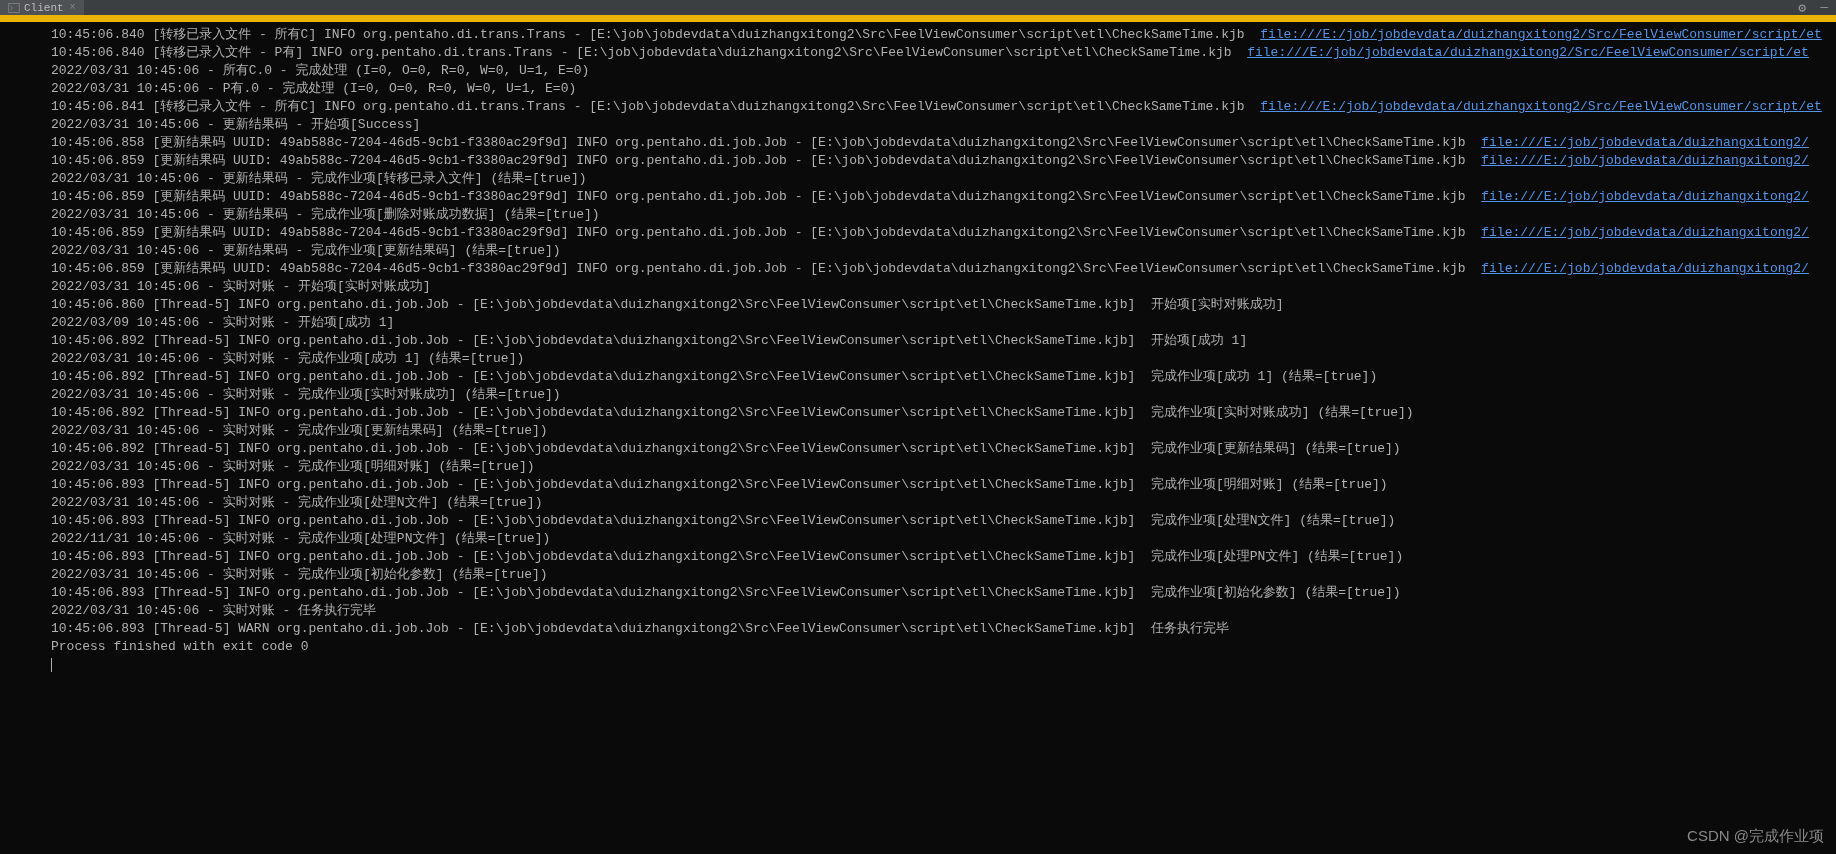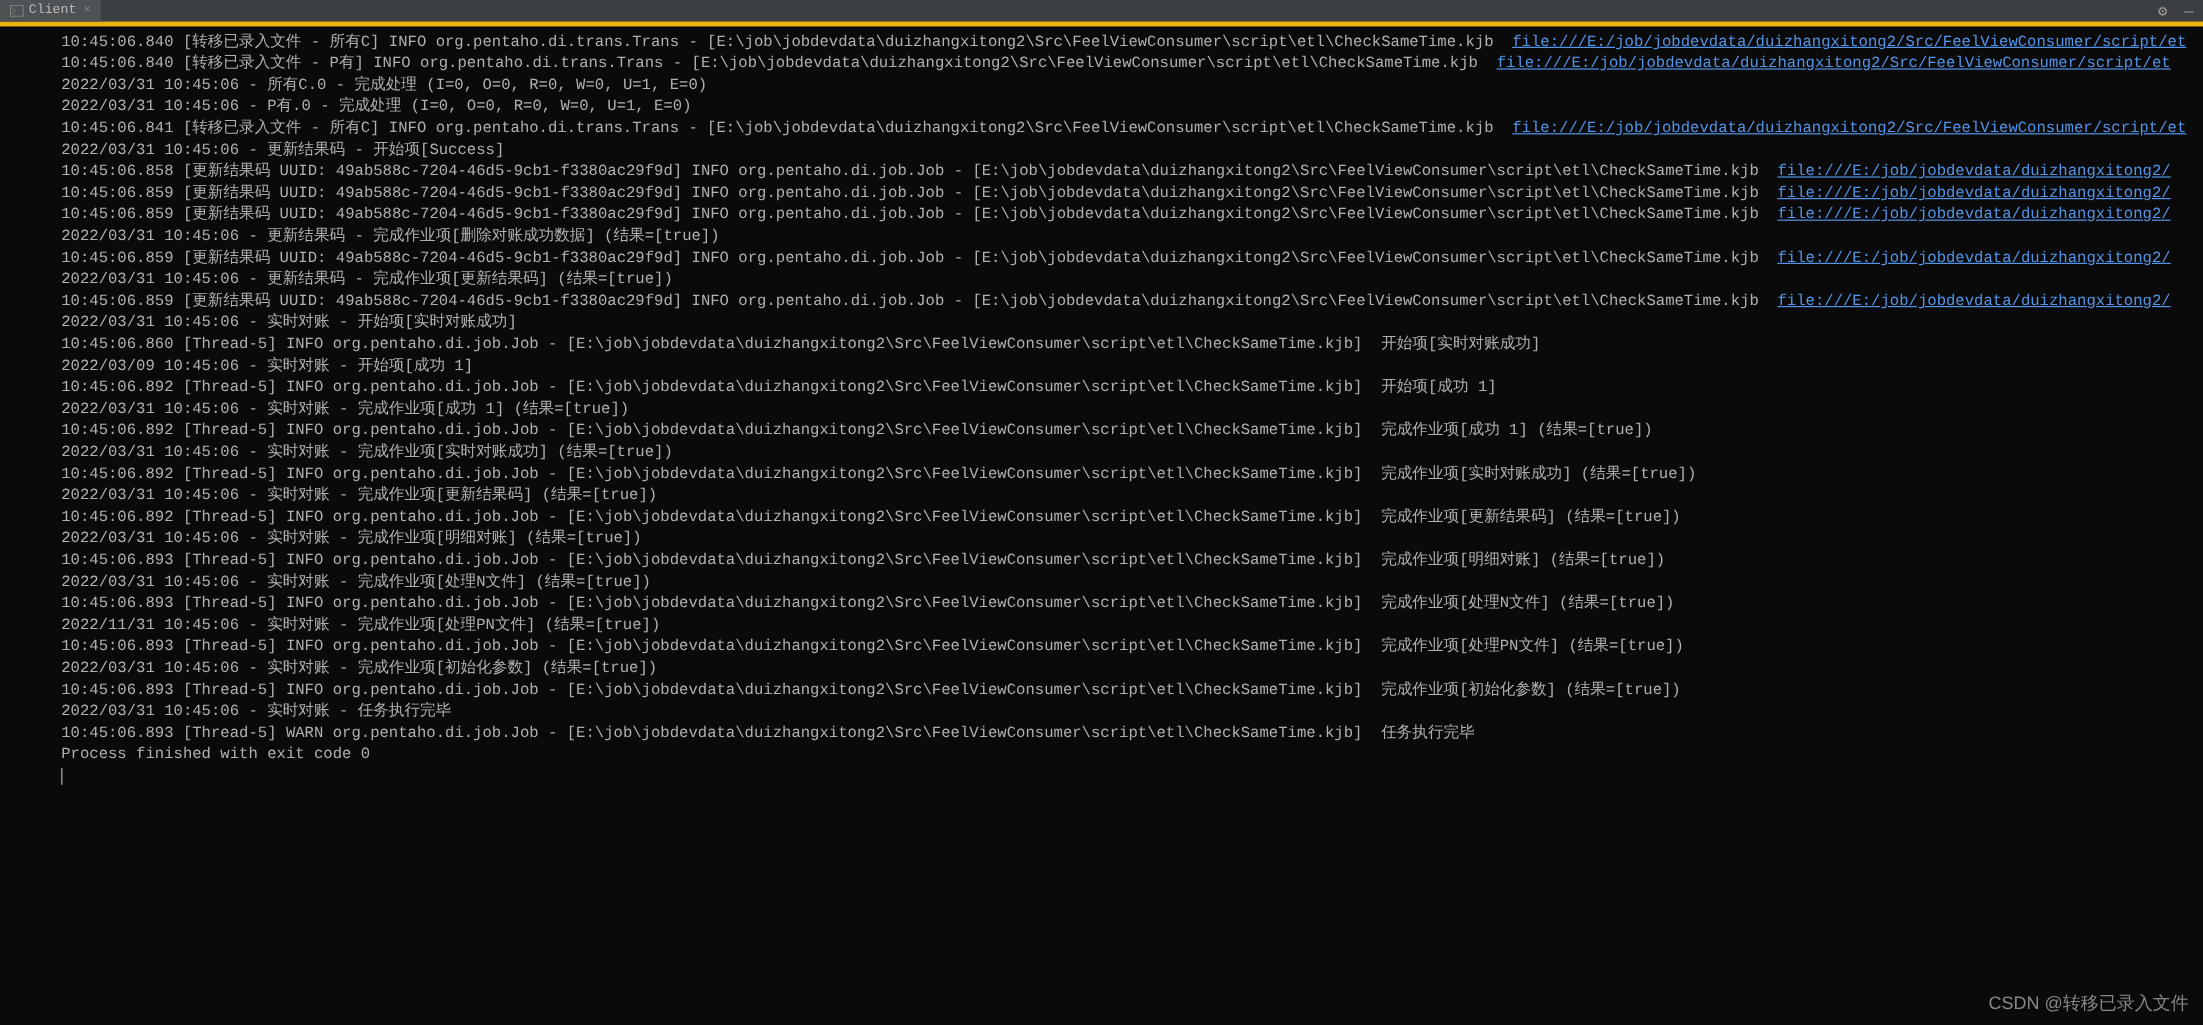--- a/index.html
+++ b/index.html
@@ -16,21 +16,21 @@
       height: 854px;
       overflow: hidden;
       position: relative;
     }
     .titlebar {
       height: 22px;
       background: #3c3f41;
       display: flex;
       align-items: center;
       justify-content: space-between;
-      border-bottom: 4px solid #eab308;
+      border-bottom: 7px solid #eab308;
     }
     .tab {
       background: #4e5254;
       padding: 2px 8px;
       font-size: 11px;
       color: #bbbbbb;
       display: flex;
       align-items: center;
       gap: 4px;
       height: 100%;
@@ -108,20 +108,21 @@
 
 <div class="console" id="console">
     <div class="console-line"><span>10:45:06.840 [转移已录入文件 - 所有C] INFO org.pentaho.di.trans.Trans - [E:\job\jobdevdata\duizhangxitong2\Src\FeelViewConsumer\script\etl\CheckSameTime.kjb  </span><span class="link">file:///E:/job/jobdevdata/duizhangxitong2/Src/FeelViewConsumer/script/et</span></div>
     <div class="console-line"><span>10:45:06.840 [转移已录入文件 - P有] INFO org.pentaho.di.trans.Trans - [E:\job\jobdevdata\duizhangxitong2\Src\FeelViewConsumer\script\etl\CheckSameTime.kjb  </span><span class="link">file:///E:/job/jobdevdata/duizhangxitong2/Src/FeelViewConsumer/script/et</span></div>
     <div class="console-line"><span>2022/03/31 10:45:06 - 所有C.0 - 完成处理 (I=0, O=0, R=0, W=0, U=1, E=0)</span></div>
     <div class="console-line"><span>2022/03/31 10:45:06 - P有.0 - 完成处理 (I=0, O=0, R=0, W=0, U=1, E=0)</span></div>
     <div class="console-line"><span>10:45:06.841 [转移已录入文件 - 所有C] INFO org.pentaho.di.trans.Trans - [E:\job\jobdevdata\duizhangxitong2\Src\FeelViewConsumer\script\etl\CheckSameTime.kjb  </span><span class="link">file:///E:/job/jobdevdata/duizhangxitong2/Src/FeelViewConsumer/script/et</span></div>
     <div class="console-line"><span>2022/03/31 10:45:06 - 更新结果码 - 开始项[Success]</span></div>
     <div class="console-line"><span>10:45:06.858 [更新结果码 UUID: 49ab588c-7204-46d5-9cb1-f3380ac29f9d] INFO org.pentaho.di.job.Job - [E:\job\jobdevdata\duizhangxitong2\Src\FeelViewConsumer\script\etl\CheckSameTime.kjb  </span><span class="link">file:///E:/job/jobdevdata/duizhangxitong2/</span></div>
     <div class="console-line"><span>10:45:06.859 [更新结果码 UUID: 49ab588c-7204-46d5-9cb1-f3380ac29f9d] INFO org.pentaho.di.job.Job - [E:\job\jobdevdata\duizhangxitong2\Src\FeelViewConsumer\script\etl\CheckSameTime.kjb  </span><span class="link">file:///E:/job/jobdevdata/duizhangxitong2/</span></div>
+    <div class="console-line"><span>2022/03/31 10:45:06 - 更新结果码 - 完成作业项[转移已录入文件] (结果=[true])</span></div>
     <div class="console-line"><span>10:45:06.859 [更新结果码 UUID: 49ab588c-7204-46d5-9cb1-f3380ac29f9d] INFO org.pentaho.di.job.Job - [E:\job\jobdevdata\duizhangxitong2\Src\FeelViewConsumer\script\etl\CheckSameTime.kjb  </span><span class="link">file:///E:/job/jobdevdata/duizhangxitong2/</span></div>
     <div class="console-line"><span>2022/03/31 10:45:06 - 更新结果码 - 完成作业项[删除对账成功数据] (结果=[true])</span></div>
     <div class="console-line"><span>10:45:06.859 [更新结果码 UUID: 49ab588c-7204-46d5-9cb1-f3380ac29f9d] INFO org.pentaho.di.job.Job - [E:\job\jobdevdata\duizhangxitong2\Src\FeelViewConsumer\script\etl\CheckSameTime.kjb  </span><span class="link">file:///E:/job/jobdevdata/duizhangxitong2/</span></div>
     <div class="console-line"><span>2022/03/31 10:45:06 - 更新结果码 - 完成作业项[更新结果码] (结果=[true])</span></div>
     <div class="console-line"><span>10:45:06.859 [更新结果码 UUID: 49ab588c-7204-46d5-9cb1-f3380ac29f9d] INFO org.pentaho.di.job.Job - [E:\job\jobdevdata\duizhangxitong2\Src\FeelViewConsumer\script\etl\CheckSameTime.kjb  </span><span class="link">file:///E:/job/jobdevdata/duizhangxitong2/</span></div>
     <div class="console-line"><span>2022/03/31 10:45:06 - 实时对账 - 开始项[实时对账成功]</span></div>
     <div class="console-line"><span>10:45:06.860 [Thread-5] INFO org.pentaho.di.job.Job - [E:\job\jobdevdata\duizhangxitong2\Src\FeelViewConsumer\script\etl\CheckSameTime.kjb]  开始项[实时对账成功]</span></div>
     <div class="console-line"><span>2022/03/09 10:45:06 - 实时对账 - 开始项[成功 1]</span></div>
     <div class="console-line"><span>10:45:06.892 [Thread-5] INFO org.pentaho.di.job.Job - [E:\job\jobdevdata\duizhangxitong2\Src\FeelViewConsumer\script\etl\CheckSameTime.kjb]  开始项[成功 1]</span></div>
     <div class="console-line"><span>2022/03/31 10:45:06 - 实时对账 - 完成作业项[成功 1] (结果=[true])</span></div>
@@ -138,13 +139,13 @@
     <div class="console-line"><span>10:45:06.893 [Thread-5] INFO org.pentaho.di.job.Job - [E:\job\jobdevdata\duizhangxitong2\Src\FeelViewConsumer\script\etl\CheckSameTime.kjb]  完成作业项[处理PN文件] (结果=[true])</span></div>
     <div class="console-line"><span>2022/03/31 10:45:06 - 实时对账 - 完成作业项[初始化参数] (结果=[true])</span></div>
     <div class="console-line"><span>10:45:06.893 [Thread-5] INFO org.pentaho.di.job.Job - [E:\job\jobdevdata\duizhangxitong2\Src\FeelViewConsumer\script\etl\CheckSameTime.kjb]  完成作业项[初始化参数] (结果=[true])</span></div>
     <div class="console-line"><span>2022/03/31 10:45:06 - 实时对账 - 任务执行完毕</span></div>
     <div class="console-line"><span>10:45:06.893 [Thread-5] WARN org.pentaho.di.job.Job - [E:\job\jobdevdata\duizhangxitong2\Src\FeelViewConsumer\script\etl\CheckSameTime.kjb]  任务执行完毕</span></div>
     <div class="console-line"><span></span></div>
     <div class="console-line"><span>Process finished with exit code 0</span></div>
     <div class="console-line"><span class="cursor"></span></div>
   </div>
 
-<div class="watermark">CSDN @转移已录入文件</div>
+<div class="watermark">CSDN @完成作业项</div>
 
 </body></html>

